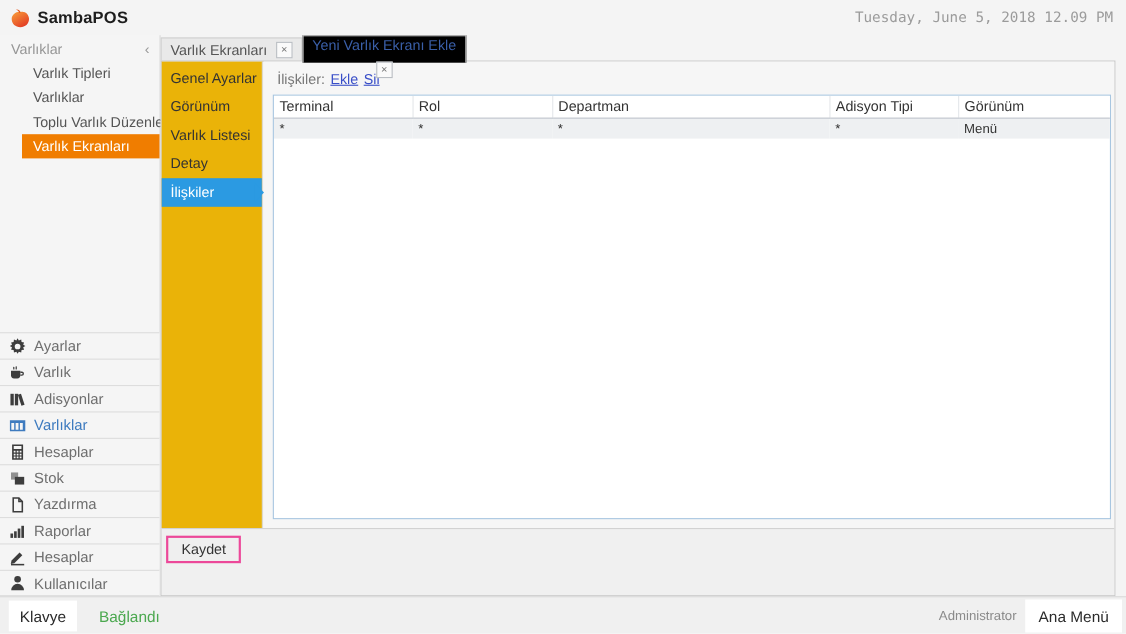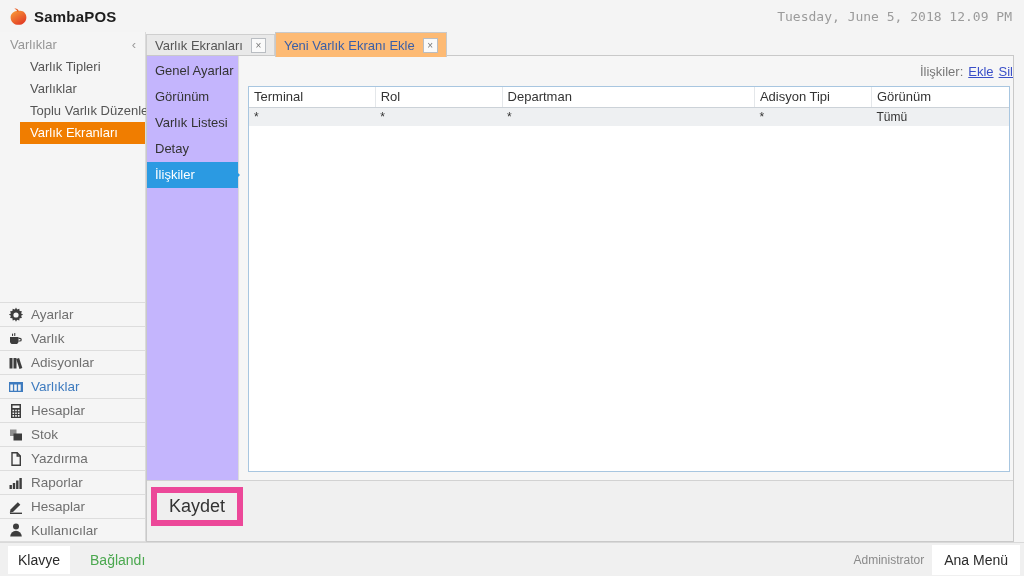--- a/index.html
+++ b/index.html
@@ -33,51 +33,51 @@
   .menu-item.sel { color:#3e7bbf; }
   .menu-item.sel .ic { color:#3e7bbf; }
   .ic svg { width:16px; height:16px; display:block; }
 
   
   .main { position:absolute; left:146px; top:32px; width:868px; height:510px; }
 
   .tabbar { position:absolute; left:0; top:0; height:24px; display:flex; }
   .tab { display:flex; align-items:center; gap:8px; padding:0 8px; font-size:13px; cursor:pointer; }
   .tab.inactive { background:#e9e9e9; border:1px solid #cfcfcf; color:#555; margin-top:2px; height:22px; }
-  .tab.active { background:#fdba74; border:1px solid #c9c9c9; border-bottom:none; color:#3a5fa8; height:25px; z-index:3; position:relative; }
+  .tab.active { background:#000000; border:1px solid #c9c9c9; border-bottom:none; color:#3a5fa8; height:25px; z-index:3; position:relative;flex-direction:column; }
   .tab-close { width:15px; height:15px; border:1px solid #b9bdc2; background:#fafafa; color:#777;
                font-size:10px; line-height:13px; text-align:center; cursor:pointer; }
 
   .editor { position:absolute; left:0; top:23px; right:0; bottom:0;
             border:1px solid #c9c9c9; background:#f4f4f4; }
-  .editor-nav { position:absolute; left:0; top:0; bottom:61px; width:92px; background:#c4b5fd;
+  .editor-nav { position:absolute; left:0; top:0; bottom:61px; width:92px; background:#eab308;
                 border-right:1px solid #dcdcdc; padding-top:2px; }
   .enav-item { position:relative; height:26px; line-height:26px; padding-left:8px; font-size:13px;
                color:#333; white-space:nowrap; cursor:pointer; }
   .enav-item.sel { background:#2b9ae2; color:#fff; }
   .enav-item.sel::after { content:""; position:absolute; left:84px; top:50%; margin-top:-9px;
                border-top:9px solid transparent; border-bottom:9px solid transparent;
                border-left:9px solid #2b9ae2; z-index:4; }
 
   .editor-content { position:absolute; left:93px; right:0; top:0; bottom:61px; background:#f6f6f6; }
   .relations-bar { height:30px; display:flex; align-items:center; gap:5px; padding-left:12px;
-                   font-size:13px; color:#777;justify-content:flex-end; }
+                   font-size:13px; color:#777; }
   .relations-bar a { color:#3a4fc8; text-decoration:underline; font-size:13px; cursor:pointer; }
   .table-wrap { position:absolute; left:8px; right:3px; top:30px; bottom:8px;
                 background:#fff; border:1px solid #a8c6e0; overflow:hidden; }
   table { width:100%; border-collapse:collapse; table-layout:fixed; }
   th { height:20px; font-weight:normal; font-size:13px; color:#333; text-align:left;
        padding:1px 5px; border-bottom:1px solid #ccd2d8; border-right:1px solid #e4e7ea; background:#fff; }
   th:last-child { border-right:none; }
   td { height:19px; font-size:12px; color:#333; padding:1px 5px; background:#eef0f2; }
 
   .footer-strip { position:absolute; left:0; right:0; bottom:0; height:61px;
                   background:#f0f0f0; border-top:1px solid #d2d2d2; }
-  .save-btn { position:absolute; left:4px; top:6px; padding:3px 12px; font-size:18px; color:#333;
-              background:#efefef; border:6px solid #ec4899; font-family:"Liberation Sans",sans-serif; cursor:pointer; }
+  .save-btn { position:absolute; left:4px; top:6px; padding:3px 12px; font-size:13px; color:#333;
+              background:#efefef; border:2px solid #ec4899; font-family:"Liberation Sans",sans-serif; cursor:pointer; }
 
   
   .statusbar { position:absolute; left:0; top:542px; width:1024px; height:34px; background:#f0f0f0;
                border-top:1px solid #d9d9d9; display:flex; align-items:center; }
   .kbd-btn { margin-left:8px; background:#fff; border:none; padding:6px 10px; font-size:14px; color:#2b2b2b;
              font-family:"Liberation Sans",sans-serif; cursor:pointer; }
   .connected { margin-left:20px; font-size:14px; color:#4ba84f; }
   .status-right { margin-left:auto; display:flex; align-items:center; }
   .admin { font-size:12px; color:#8a8a8a; margin-right:8px; }
   .mainmenu-btn { background:#fff; border:none; padding:7px 12px 7px 12px; margin-right:4px; font-size:14px;
@@ -255,21 +255,21 @@
                 <th>Adisyon Tipi</th>
                 <th>Görünüm</th>
               </tr>
             </thead>
             <tbody>
               <tr>
                 <td>*</td>
                 <td>*</td>
                 <td>*</td>
                 <td>*</td>
-                <td>Tümü</td>
+                <td>Menü</td>
               </tr>
             </tbody>
           </table>
         </div>
       </div>
 
       <div class="footer-strip">
         <button class="save-btn">Kaydet</button>
       </div>
     </div>

